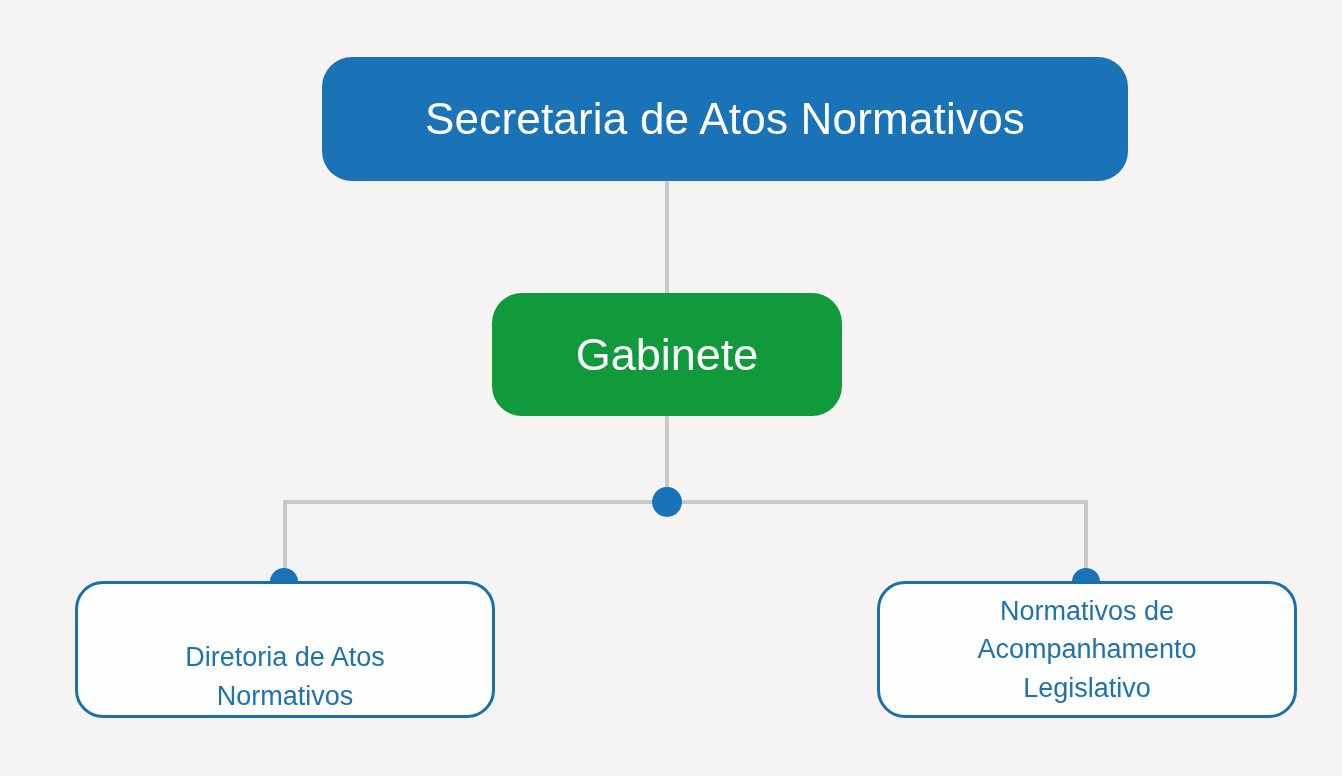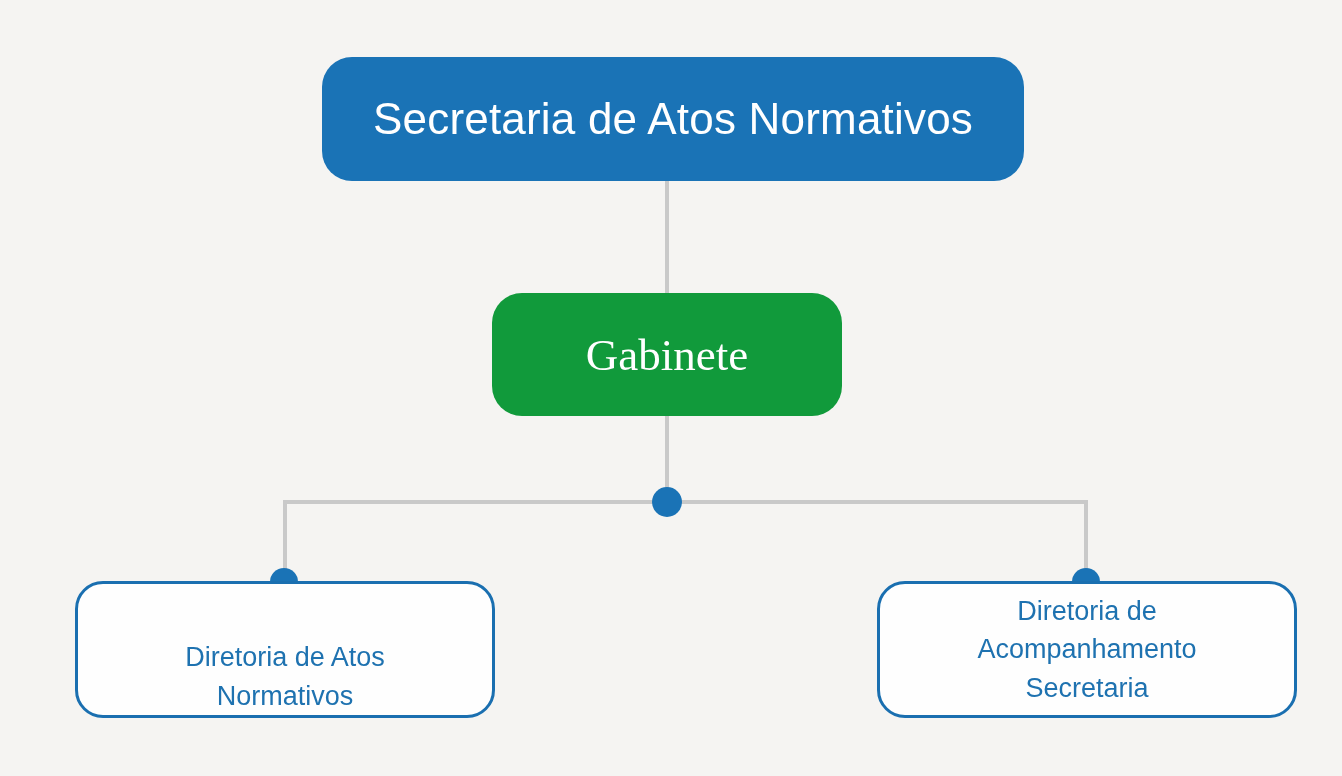--- a/index.html
+++ b/index.html
@@ -38,35 +38,34 @@
   .node {
     position: absolute;
     display: flex;
     align-items: center;
     justify-content: center;
     text-align: center;
     box-sizing: border-box;
   }
   .node-root {
     left: 322px; top: 57px;
-    width: 702px; height: 124px;
+    width: 806px; height: 124px;
     background: #1a73b6;
     border-radius: 30px;
     color: #ffffff;
     font-size: 44px;
     letter-spacing: 0.2px;
   }
   .node-gabinete {
     left: 492px; top: 293px;
     width: 350px; height: 123px;
     background: #119a3b;
     border-radius: 30px;
     color: #ffffff;
     font-size: 45px;
-    font-family: Liberation Serif, serif;
   }
   .node-leaf {
     width: 420px; height: 137px;
     background: #fefefe;
     border: 3px solid #1a6fb0;
     border-radius: 28px;
     color: #1e72b0;
     font-size: 27px;
     line-height: 1.42;
     padding: 0 38px;
@@ -96,16 +95,16 @@
 
   <div class="node node-gabinete">
     <span class="node-label">Gabinete</span>
   </div>
 
   <div class="node node-leaf node-leaf-left">
     <span class="node-label">Diretoria de Atos Normativos</span>
   </div>
 
   <div class="node node-leaf node-leaf-right">
-    <span class="node-label">Diretoria de Acompanhamento Secretaria</span>
+    <span class="node-label">Normativos de Acompanhamento Legislativo</span>
   </div>
 
 </div>
 
 </body></html>

